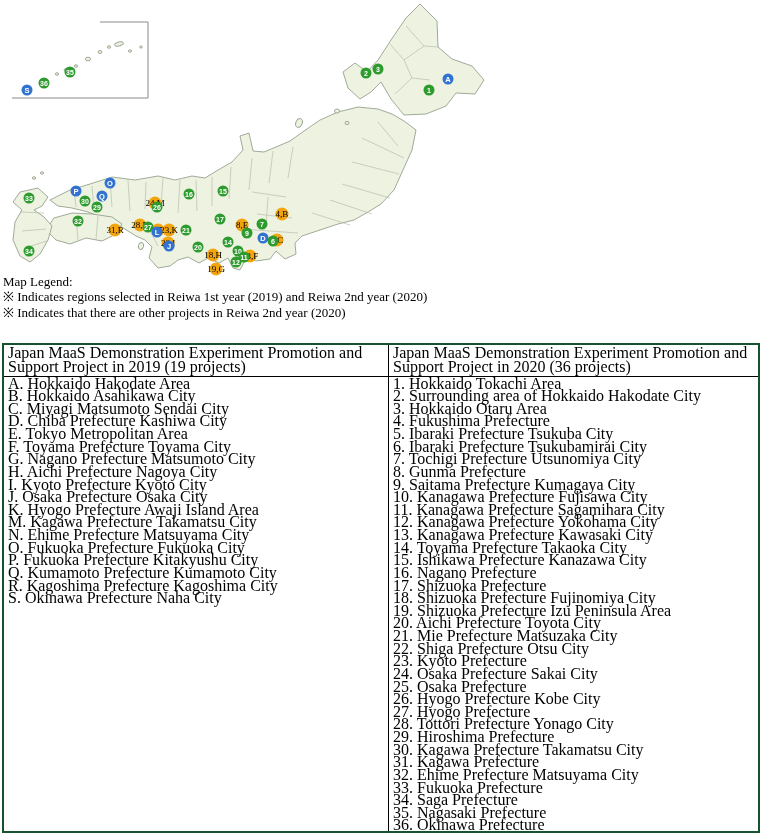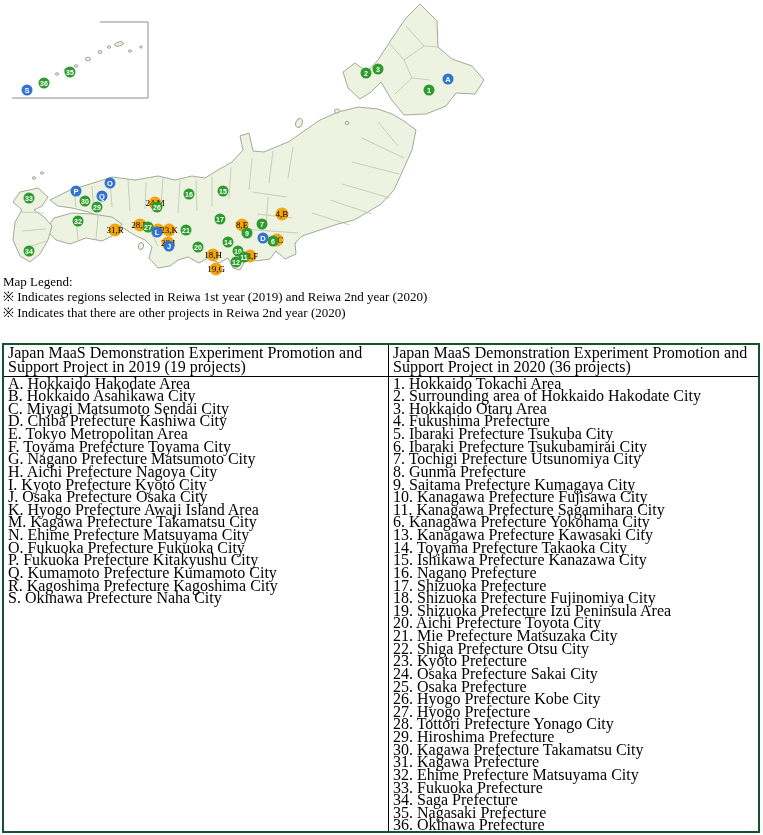--- a/index.html
+++ b/index.html
@@ -158,21 +158,21 @@
           <div class="table-item">2. Surrounding area of Hokkaido Hakodate City</div>
           <div class="table-item">3. Hokkaido Otaru Area</div>
           <div class="table-item">4. Fukushima Prefecture</div>
           <div class="table-item">5. Ibaraki Prefecture Tsukuba City</div>
           <div class="table-item">6. Ibaraki Prefecture Tsukubamirai City</div>
           <div class="table-item">7. Tochigi Prefecture Utsunomiya City</div>
           <div class="table-item">8. Gunma Prefecture</div>
           <div class="table-item">9. Saitama Prefecture Kumagaya City</div>
           <div class="table-item">10. Kanagawa Prefecture Fujisawa City</div>
           <div class="table-item">11. Kanagawa Prefecture Sagamihara City</div>
-          <div class="table-item">6. Kanagawa Prefecture Yokohama City</div>
+          <div class="table-item">12. Kanagawa Prefecture Yokohama City</div>
           <div class="table-item">13. Kanagawa Prefecture Kawasaki City</div>
           <div class="table-item">14. Toyama Prefecture Takaoka City</div>
           <div class="table-item">15. Ishikawa Prefecture Kanazawa City</div>
           <div class="table-item">16. Nagano Prefecture</div>
           <div class="table-item">17. Shizuoka Prefecture</div>
           <div class="table-item">18. Shizuoka Prefecture Fujinomiya City</div>
           <div class="table-item">19. Shizuoka Prefecture Izu Peninsula Area</div>
           <div class="table-item">20. Aichi Prefecture Toyota City</div>
           <div class="table-item">21. Mie Prefecture Matsuzaka City</div>
           <div class="table-item">22. Shiga Prefecture Otsu City</div>

